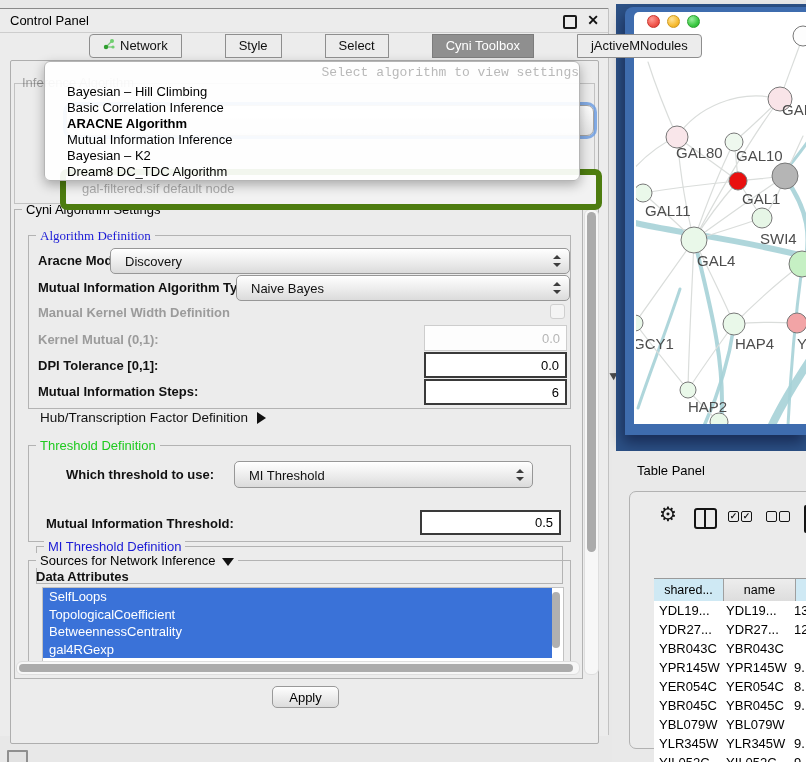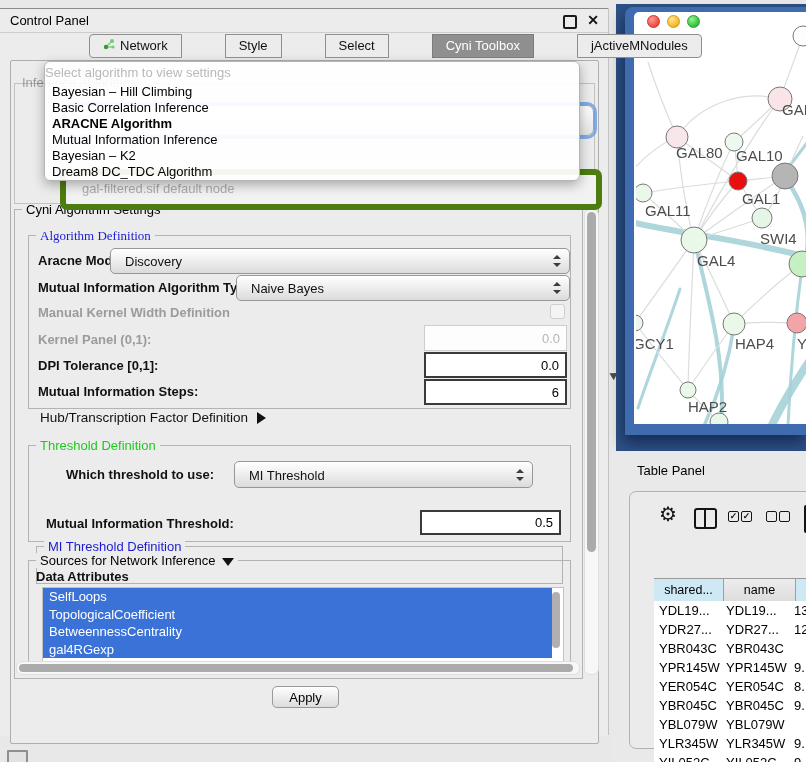--- a/index.html
+++ b/index.html
@@ -37,22 +37,22 @@
   .ghost-legend{position:absolute;left:22px;top:66px;font-size:13px;color:rgba(60,60,60,.45);background:transparent;z-index:1;}
   #ghost-combo-a{position:absolute;left:66px;top:96px;width:526px;height:29px;border:1px solid #a2a2a2;border-radius:7px;
                  background:linear-gradient(#fdfdfd,#e4e4e4);box-shadow:0 0 0 3px rgba(96,150,225,.75);z-index:1;}
   #ghost-combo-b{position:absolute;left:60px;top:160px;width:530px;height:29px;border:6px solid #4d7c0f;border-radius:7px;
                  background:#f2f2f2;z-index:1;}
   #ghost-combo-b span{position:absolute;left:16px;top:6px;font-size:13px;color:#ababab;}
 
   
   #algo-popup{position:absolute;left:44px;top:52px;width:534px;height:118px;background:rgba(255,255,255,.93);
               border:1px solid #b5b5b5;border-radius:6px;box-shadow:0 4px 12px rgba(0,0,0,.30);z-index:5;}
-  #algo-prompt{height:22px;line-height:22px;text-align:left;color:#b9b9b9;font-size:13px;}
-  .pitem{height:16px;line-height:16px;font-size:13px;padding-left:7px;color:#000;white-space:nowrap;}
+  #algo-prompt{height:22px;line-height:22px;text-align:right;color:#b9b9b9;font-size:13px;font-family:Liberation Mono, monospace;}
+  .pitem{height:16px;line-height:16px;font-size:13px;padding-left:22px;color:#000;white-space:nowrap;}
   .pitem.sel{font-weight:bold;}
 
   
   .group{position:absolute;border:1px solid #b3b3b3;}
   .legend{position:absolute;top:-8px;left:7px;background:#ececec;padding:0 4px;font-size:13px;white-space:nowrap;}
 
   
   .combo{position:absolute;border:1px solid #979797;border-radius:5px;
          background:linear-gradient(#ffffff,#ececec 55%,#dbdbdb);box-shadow:inset 0 1px 0 #fff;}
   .combo .ct{position:absolute;left:14px;top:50%;transform:translateY(-50%);font-size:13px;color:#111;white-space:nowrap;}
@@ -206,21 +206,21 @@
     <span class="lbl b" style="left:38px;top:271px;">Mutual Information Algorithm Type:</span>
     <div class="combo" style="left:236px;top:266px;width:332px;height:24px;">
       <span class="ct">Naive Bayes</span>
       <span class="stp">
           <i class="u"></i>
           <i class="d"></i>
         </span>
     </div>
     <span class="lbl b dis" style="left:38px;top:296px;">Manual Kernel Width Definition</span>
     <span id="manual-kernel-checkbox"></span>
-    <span class="lbl b dis" style="left:38px;top:323px;">Kernel Panel (0,1):</span>
+    <span class="lbl b dis" style="left:38px;top:323px;">Kernel Mutual (0,1):</span>
     <div class="tfield off" style="left:424px;top:316px;width:143px;height:26px;">
       <span>0.0</span>
     </div>
     <span class="lbl b" style="left:38px;top:349px;">DPI Tolerance [0,1]:</span>
     <div class="tfield" style="left:424px;top:343px;width:143px;height:26px;">
       <span>0.0</span>
     </div>
     <span class="lbl b" style="left:38px;top:375px;">Mutual Information Steps:</span>
     <div class="tfield" style="left:424px;top:370px;width:143px;height:26px;">
       <span>6</span>

